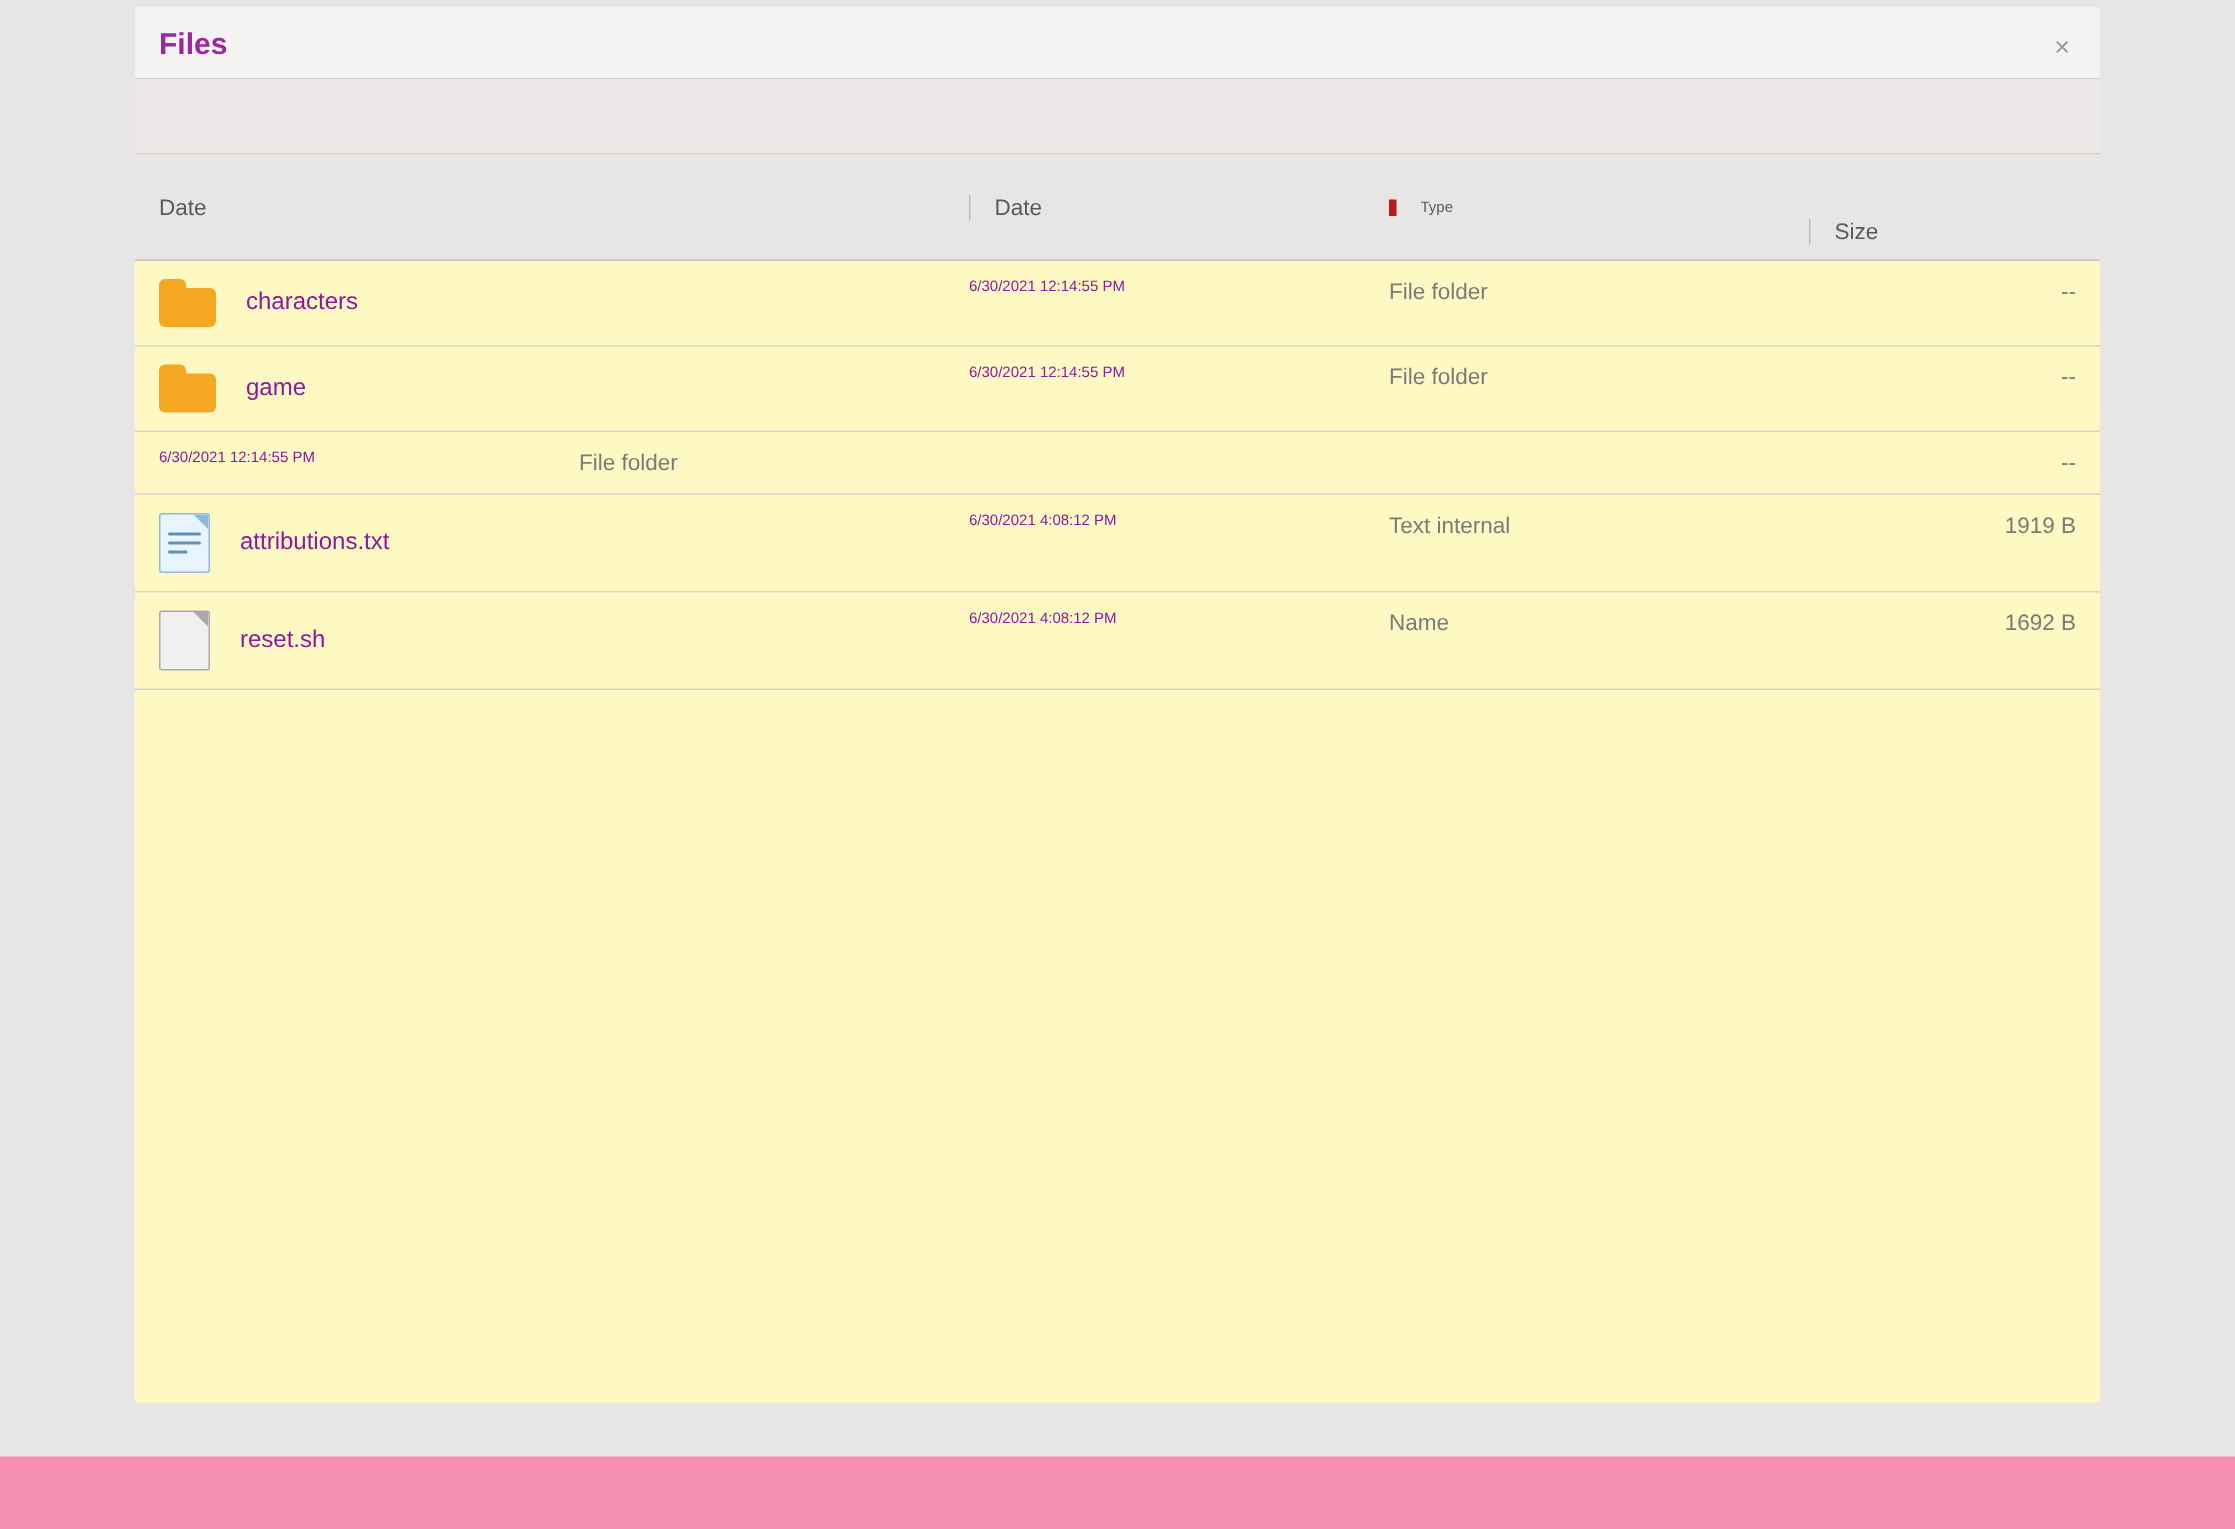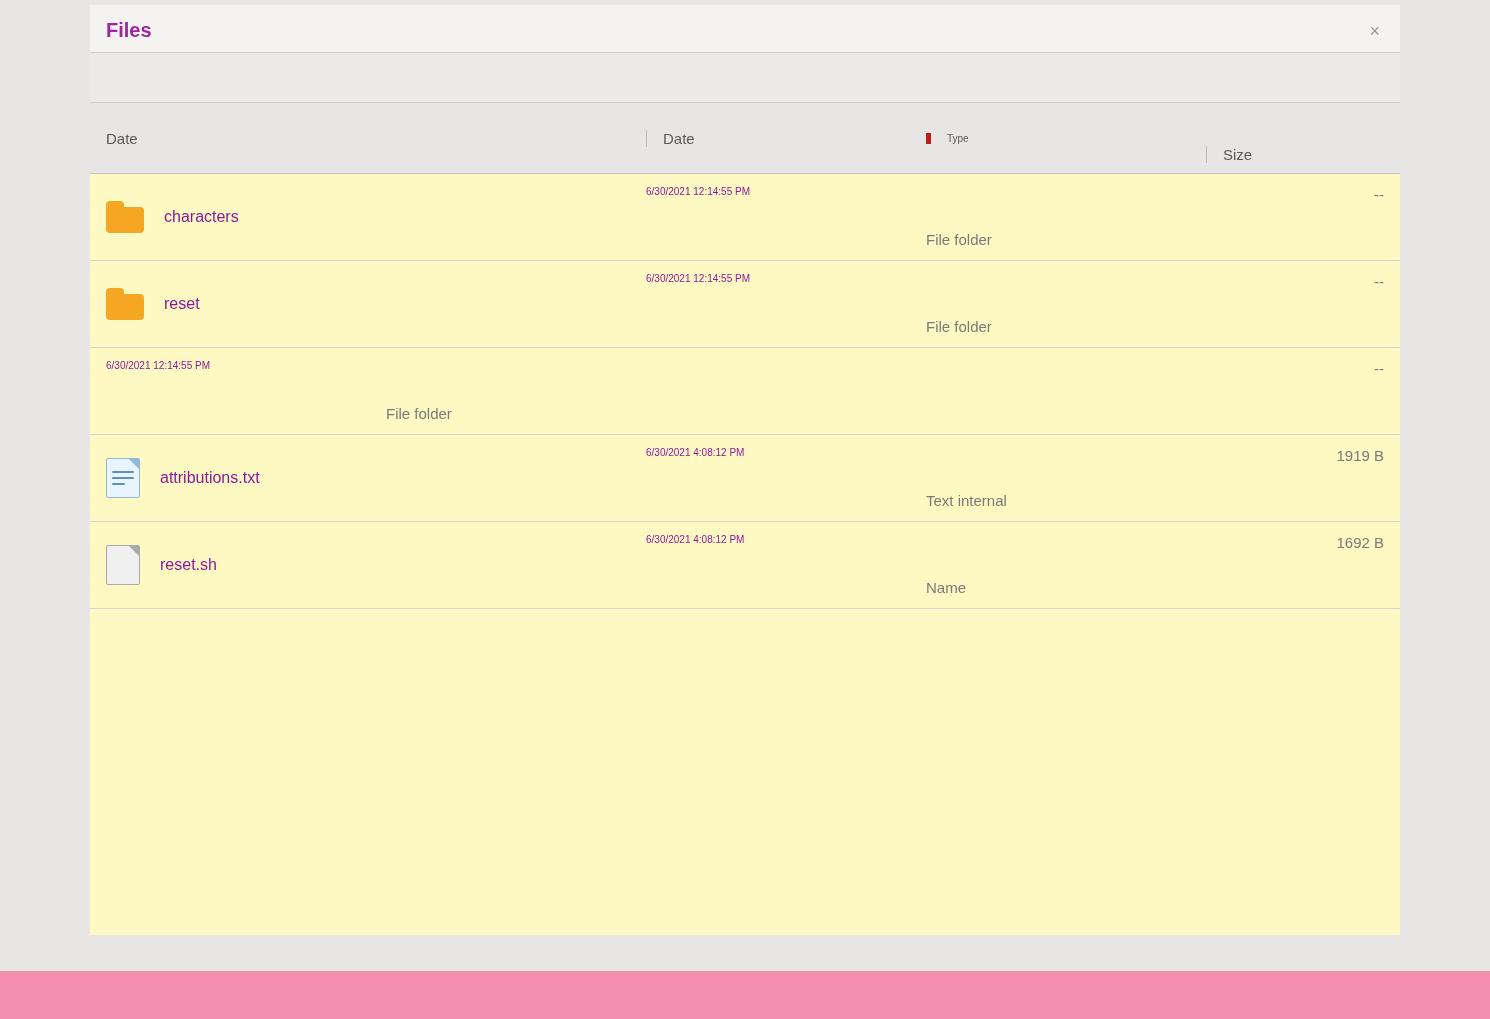--- a/index.html
+++ b/index.html
@@ -122,21 +122,20 @@
     .file-date {
       flex: 0 0 280px;
       font-size: 10px;
       color: #8b1a9c;
     }
 
     .file-type {
       flex: 0 0 280px;
       font-size: 15px;
       color: #7a7a7a;
-      margin-top: 45px;
     }
 
     .file-size {
       flex: 1;
       font-size: 15px;
       color: #7a7a7a;
       text-align: right;
     }
 
     
@@ -272,21 +271,21 @@
         <div class="folder-icon"></div>
         <span class="file-name">characters</span>
       </div>
       <div class="file-date">6/30/2021 12:14:55 PM</div>
       <div class="file-type">File folder</div>
       <div class="file-size">--</div>
     </div>
       <div class="file-row">
       <div class="file-icon-area">
         <div class="folder-icon"></div>
-        <span class="file-name">reset</span>
+        <span class="file-name">game</span>
       </div>
       <div class="file-date">6/30/2021 12:14:55 PM</div>
       <div class="file-type">File folder</div>
       <div class="file-size">--</div>
     </div>
       <div class="file-row">
       <div class="file-date">6/30/2021 12:14:55 PM</div>
       <div class="file-type">File folder</div>
       <div class="file-size">--</div>
     </div>

